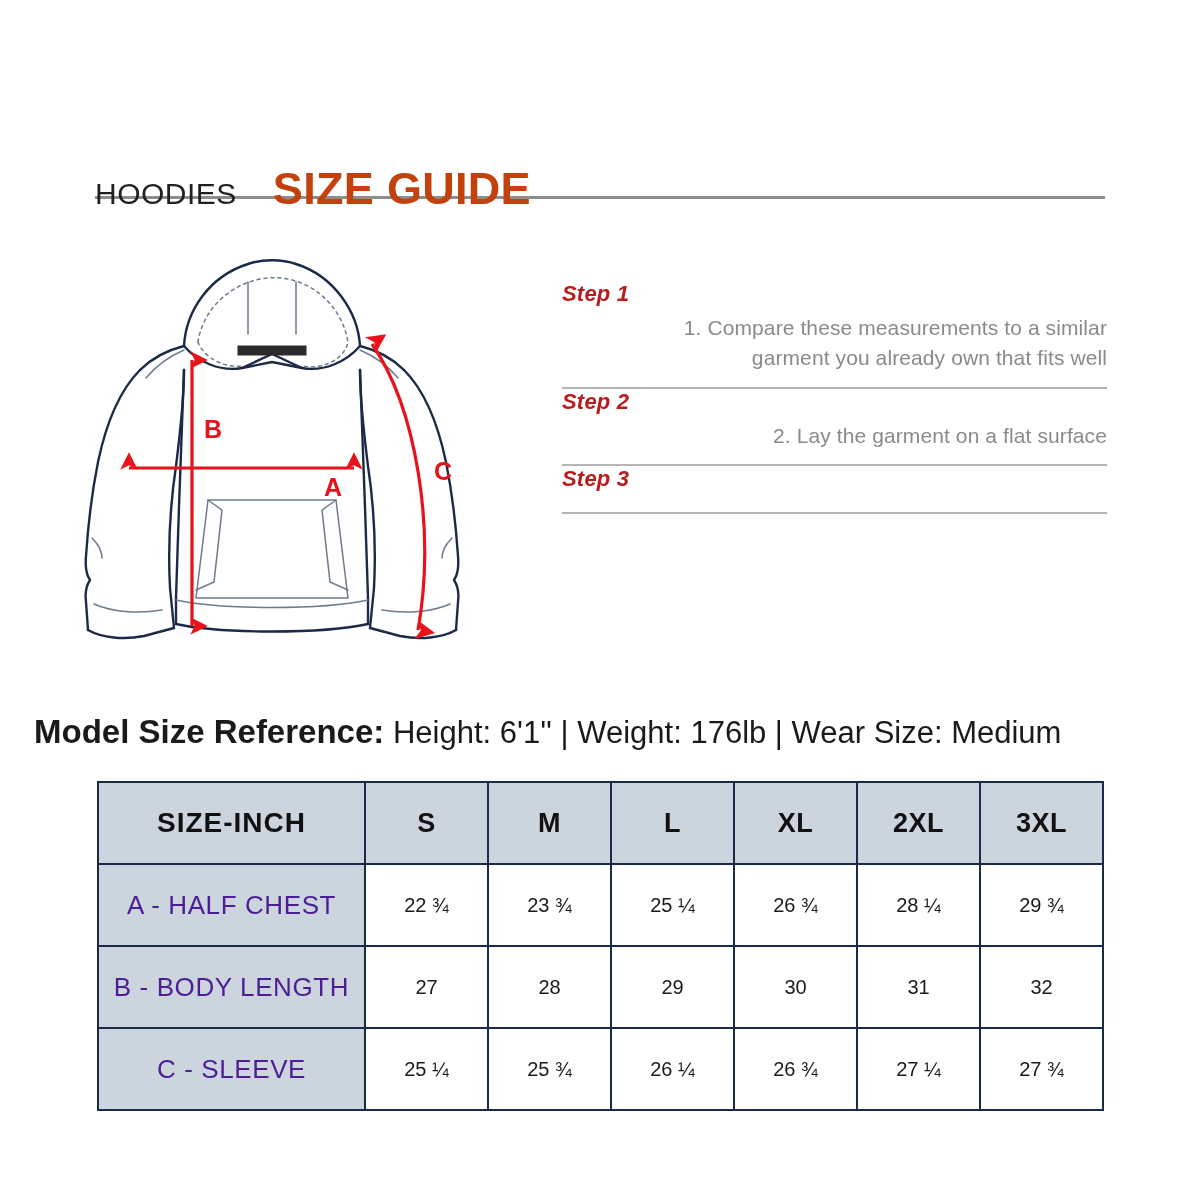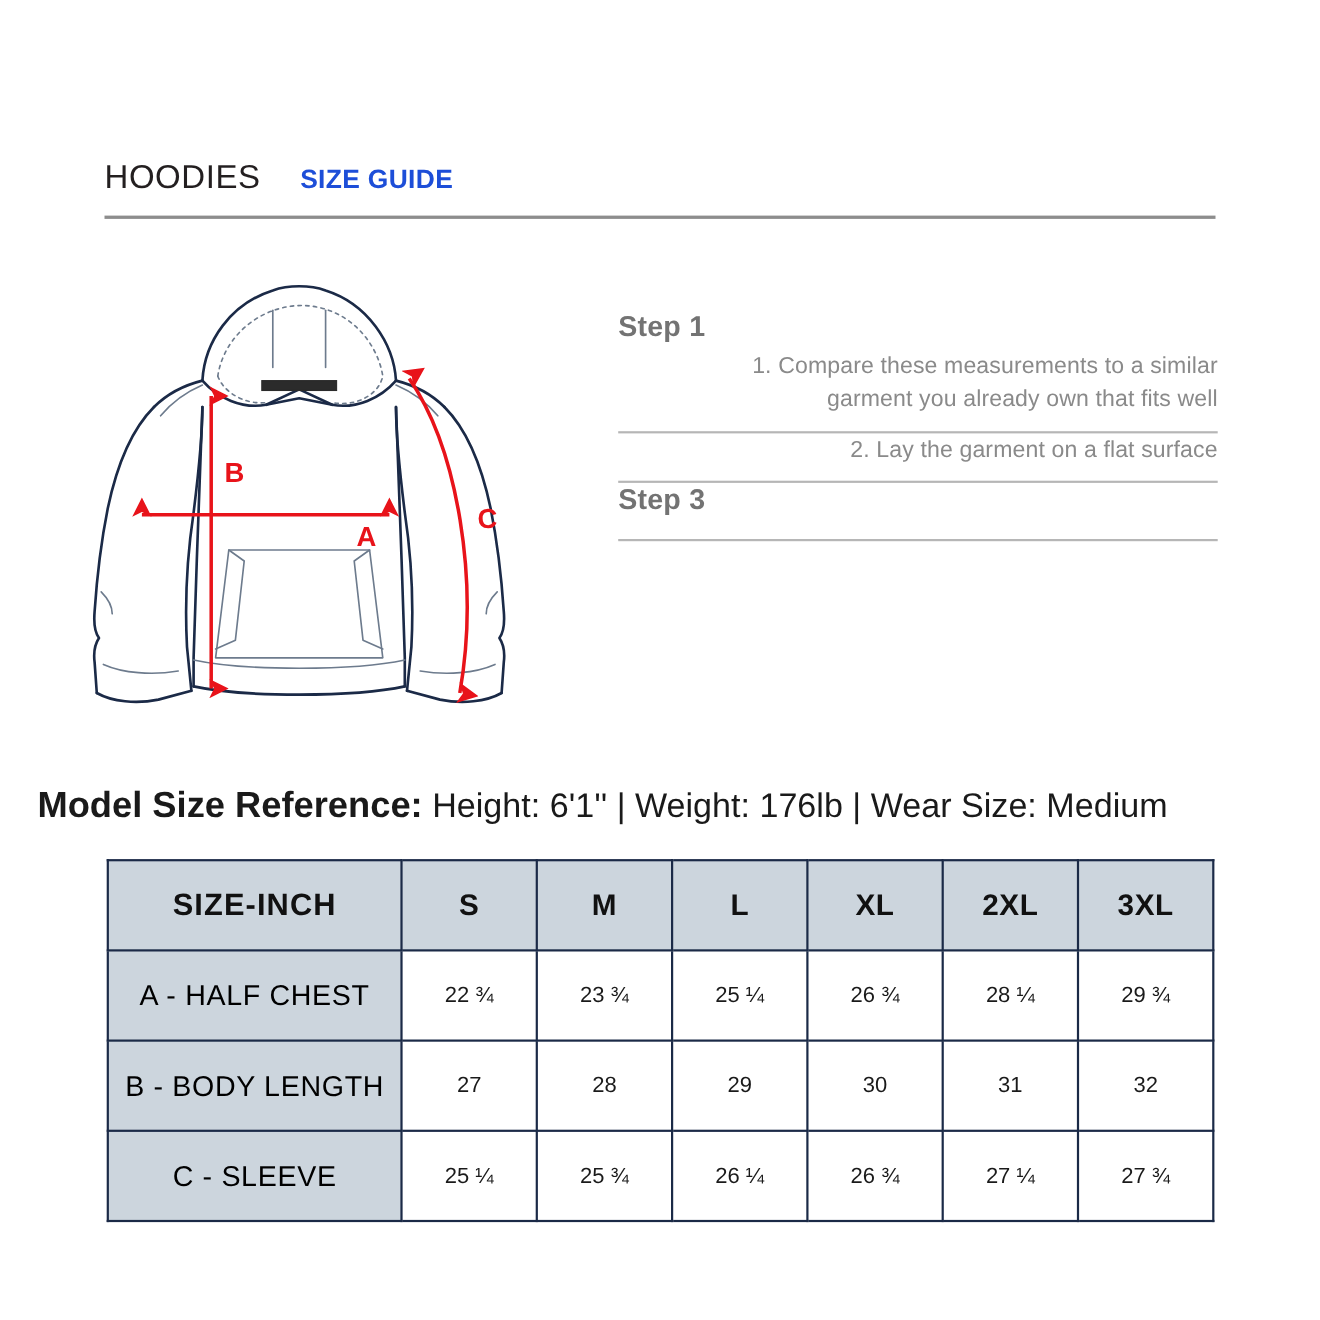--- a/index.html
+++ b/index.html
@@ -28,26 +28,27 @@
     display: flex;
     align-items: baseline;
     gap: 36px;
     height: 44px;
   }
   #header-eyebrow {
     font-size: 30px;
     font-weight: 400;
     letter-spacing: 0.5px;
     color: #231f20;
+    margin-top: 32px;
   }
   #header-main {
-    font-size: 24px;
+    font-size: 45px;
     font-weight: bold;
     letter-spacing: 0.3px;
-    color: #1d4ed8;
+    color: #c2410c;
   }
   #header-rule {
     margin-top: 7px;
     height: 3px;
     width: 100%;
     background: #8d8d8d;
   }
 
   
   #diagram-wrap {
@@ -68,25 +69,26 @@
   }
   .step {
     padding-bottom: 14px;
   }
   .step-divider {
     height: 2px;
     background: #b6b6b6;
     width: 100%;
   }
   .step-title {
-    font-size: 26px;
+    font-size: 22px;
     font-weight: bold;
-    color: #737373;
+    color: #b91c1c;
     margin-bottom: 6px;
     letter-spacing: 0.2px;
+    font-style: italic;
   }
   .step-text {
     font-size: 21px;
     font-weight: 400;
     color: #8a8a8a;
     line-height: 1.42;
     letter-spacing: 0.1px;
     text-align: right;
   }
   .step-text .ind { display: block; padding-left: 26px; }
@@ -138,21 +140,21 @@
     color: #111111;
     letter-spacing: 0.5px;
   }
   #size-table thead th.col-label {
     font-size: 28px;
     letter-spacing: 1px;
   }
   #size-table tbody td.row-label {
     background: #ccd5dd;
     font-size: 26px;
-    color: #000000;
+    color: #4c1d95;
     letter-spacing: 0.6px;
   }
   #size-table tbody td.val {
     font-size: 20px;
     color: #1a1a1a;
   }
   .col-first { width: 267px; }
   .col-size { width: 123px; }
 </style>
 </head>
@@ -256,20 +258,21 @@
     <div class="step-title">Step 1</div>
     <div class="step-text">
       <span>1. Compare these measurements to a similar</span>
       <span class="ind">garment you already own that fits well</span>
     </div>
   </div>
 
   <div class="step-divider"></div>
 
   <div class="step">
+    <div class="step-title">Step 2</div>
     <div class="step-text">
       <span>2. Lay the garment on a flat surface</span>
     </div>
   </div>
 
   <div class="step-divider"></div>
 
   <div class="step">
     <div class="step-title">Step 3</div>
   </div>

